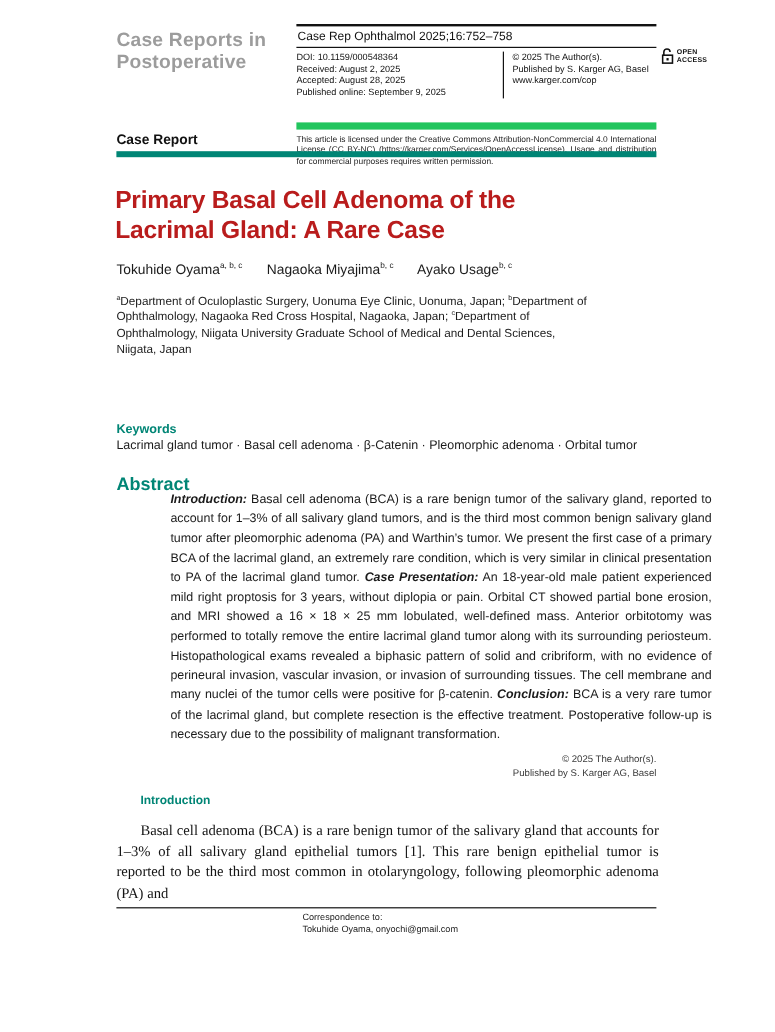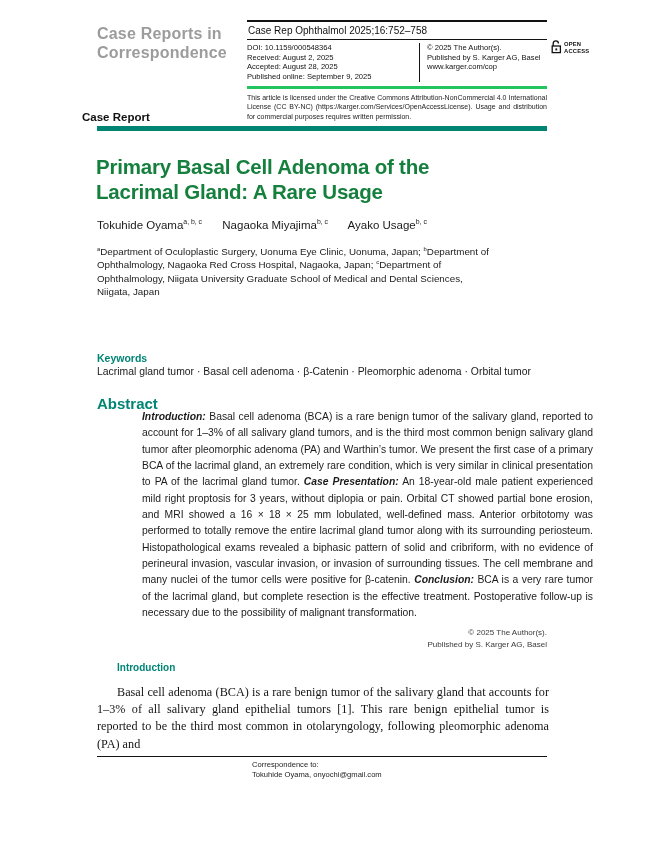--- a/index.html
+++ b/index.html
@@ -14,37 +14,37 @@
   .journal-name{
     position:absolute;left:97px;top:24px;
     font-size:16px;font-weight:bold;color:var(--journal-gray,#9c9c9c);
     line-height:19px;letter-spacing:.2px;
   }
   .header-box{position:absolute;left:247px;top:20px;width:300px;}
   .hb-citation{
     border-top:2.5px solid #121212;border-bottom:1px solid #121212;
     font-size:10px;line-height:15px;padding:1px 0 1px 1px;color:#111;
   }
-  .hb-meta{display:flex;border-bottom:3px solid #22c55e;padding:3px 0 4px;}
+  .hb-meta{display:flex;border-bottom:6px solid #22c55e;padding:3px 0 20px;}
   .hb-meta-left{width:172px;font-size:7.6px;line-height:9.7px;color:#111;}
   .hb-meta-divider{width:1px;background:#121212;margin:0 0;}
   .hb-meta-right{flex:1;padding-left:7px;font-size:7.6px;line-height:9.7px;color:#111;}
   .hb-license{
     margin-top:4px;font-size:7px;line-height:9.4px;color:#1c1c1c;
     text-align:justify;
   }
   .oa-badge{position:absolute;left:551px;top:40px;display:flex;align-items:flex-start;}
   .oa-text{font-size:5.8px;font-weight:bold;line-height:6.6px;color:#111;margin-left:2px;margin-top:1px;letter-spacing:.2px;}
 
   
-  .section-label{position:absolute;left:82px;top:111px;font-size:11.5px;font-weight:bold;color:#111;}
+  .section-label{position:absolute;left:97px;top:111px;font-size:11.5px;font-weight:bold;color:#111;}
   .teal-rule{position:absolute;left:97px;top:126px;width:450px;height:5px;background:var(--accent,#008575);}
   .title{
     position:absolute;left:96px;top:155px;width:460px;
-    font-size:20.5px;font-weight:bold;line-height:24.5px;color:#15803d;letter-spacing:-.2px;
+    font-size:20.5px;font-weight:bold;line-height:24.5px;color:#b91c1c;letter-spacing:-.2px;
   }
   .authors{position:absolute;left:97px;top:219px;font-size:11.5px;color:#1b1b1b;}
   .authors .author{margin-right:17px;}
   sup{font-size:.6em;vertical-align:super;line-height:0;}
   .affiliations{
     position:absolute;left:97px;top:245px;width:392px;
     font-size:9.8px;line-height:13.4px;color:#1b1b1b;
   }
 
   
@@ -80,21 +80,21 @@
   }
   .logo-spark{margin-left:1px;margin-bottom:12px;}
 </style>
 </head>
 <body>
 
 <div class="page">
 
   <div class="journal-name">
     <div>Case Reports in</div>
-    <div>Correspondence</div>
+    <div>Postoperative</div>
   </div>
 
   <div class="header-box">
     <div class="hb-citation">Case Rep Ophthalmol 2025;16:752–758</div>
     <div class="hb-meta">
       <div class="hb-meta-left">
         <div>DOI: 10.1159/000548364</div>
         <div>Received: August 2, 2025</div>
         <div>Accepted: August 28, 2025</div>
         <div>Published online: September 9, 2025</div>
@@ -121,21 +121,21 @@
       <div>OPEN</div>
       <div>ACCESS</div>
     </span>
   </div>
 
   <div class="section-label">Case Report</div>
   <div class="teal-rule"></div>
 
   <h1 class="title" style="margin:0;">
     <div>Primary Basal Cell Adenoma of the</div>
-    <div>Lacrimal Gland: A Rare Usage</div>
+    <div>Lacrimal Gland: A Rare Case</div>
   </h1>
 
   <div class="authors">
     <span class="author"><span>Tokuhide Oyama</span><sup>a, b, c</sup></span>
     <span class="author"><span>Nagaoka Miyajima</span><sup>b, c</sup></span>
     <span class="author"><span>Ayako Usage</span><sup>b, c</sup></span>
   </div>
 
   <div class="affiliations"><sup>a</sup><span>Department of Oculoplastic Surgery, Uonuma Eye Clinic, Uonuma, Japan; </span><sup>b</sup><span>Department of Ophthalmology, Nagaoka Red Cross Hospital, Nagaoka, Japan; </span><sup>c</sup><span>Department of Ophthalmology, Niigata University Graduate School of Medical and Dental Sciences, Niigata, Japan</span></div>
 

